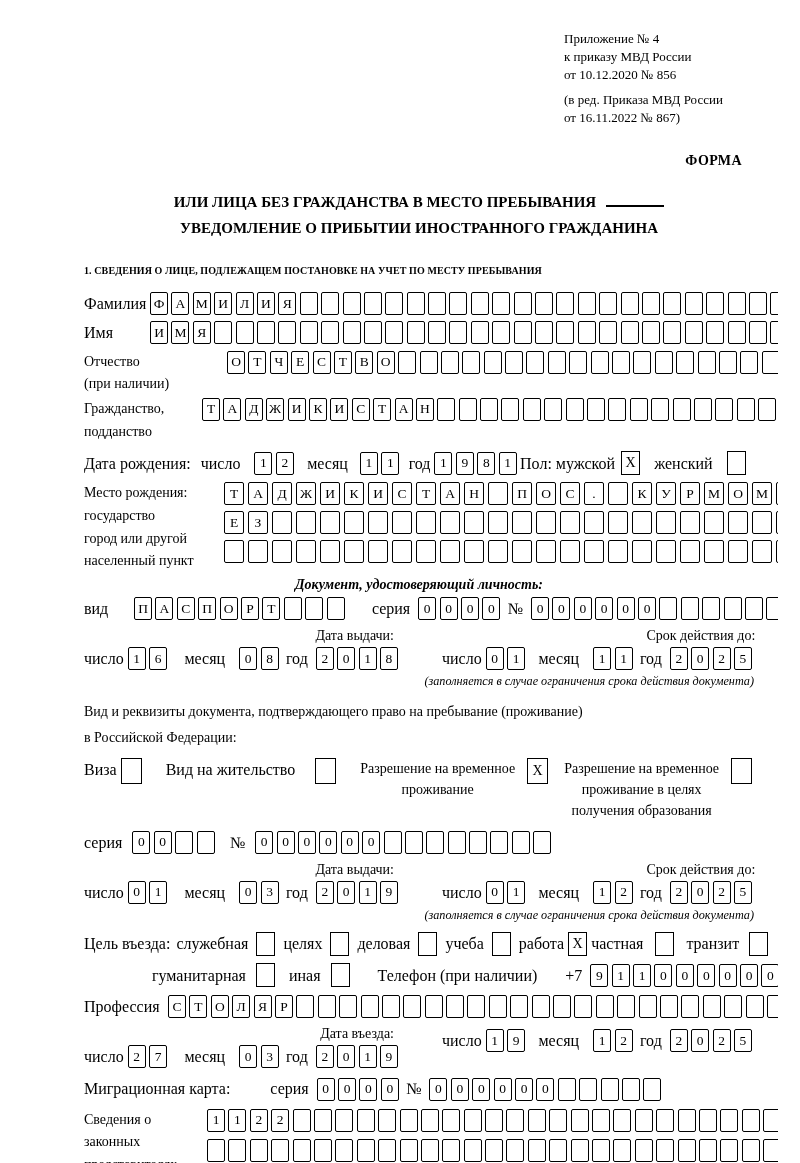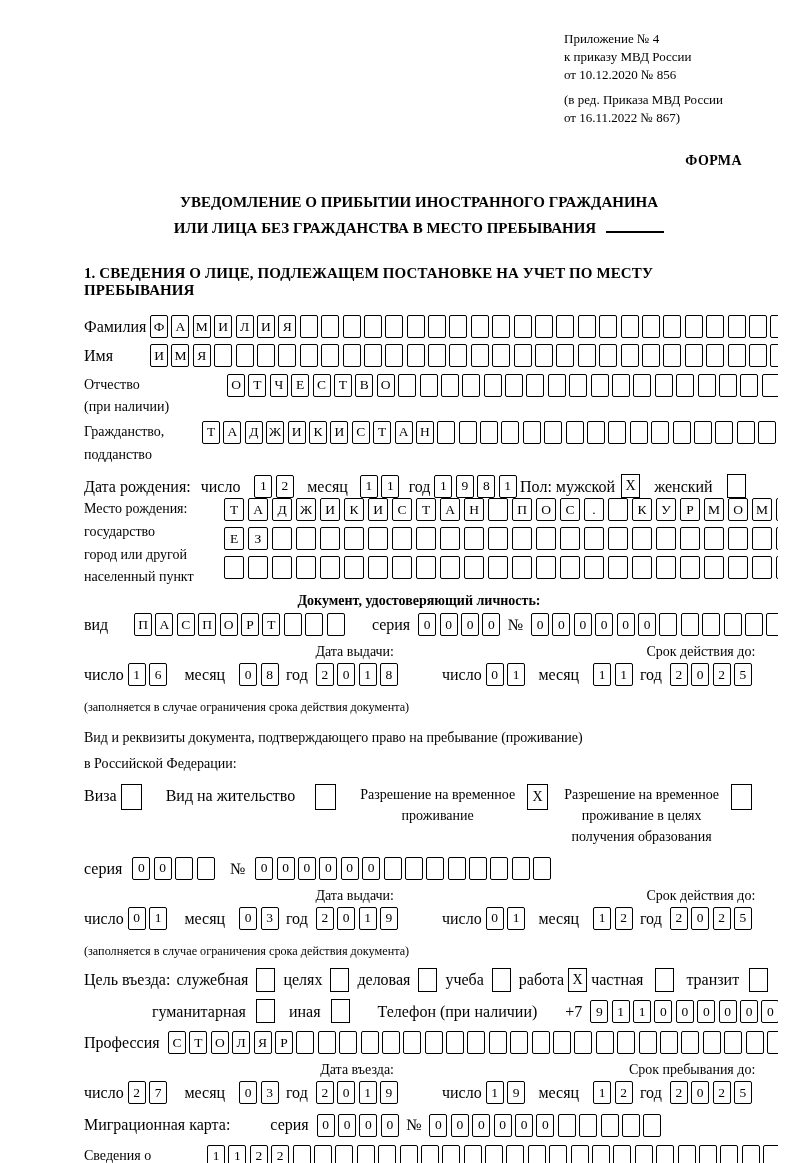--- a/index.html
+++ b/index.html
@@ -14,21 +14,21 @@
     overflow: hidden;
   }
   
   .annex { margin-left: auto; width: 190px; font-size: 13px; }
   .annex div { line-height: 1.38; }
   .annex .ed { margin-top: 7px; }
   .forma { text-align: right; font-weight: bold; font-size: 14px; margin: 26px 12px 0 0; letter-spacing: .4px; }
   
   .title { text-align: center; font-weight: bold; font-size: 15px; margin-top: 20px; line-height: 1.75; }
   .uline { display: inline-block; width: 58px; border-bottom: 2px solid #000; height: 2px; margin-left: 10px; }
-  .sec { font-weight: bold; font-size: 15px; margin-top: 24px; letter-spacing: .1px; }
+  .sec { font-weight: bold; font-size: 10px; margin-top: 24px; letter-spacing: .1px; }
   
   .row { display: flex; align-items: flex-start; margin-top: 6px; }
   .lbl { font-size: 16px; line-height: 1.45; flex: 0 0 auto; }
   .lblcol { flex: 0 0 auto; font-size: 14px; line-height: 1.62; }
   .boxes { display: inline-flex; flex: 0 0 auto; }
   .bx {
     display: inline-flex; width: 18px; height: 23px;
     border: 1.6px solid #000; border-radius: 2px;
     margin-right: 3.4px;
     align-items: center; justify-content: center;
@@ -48,48 +48,48 @@
   .ml24{margin-left:24px}.ml28{margin-left:28px}.ml40{margin-left:40px}
   
   .dates { margin-top: 8px; }
   .dates .cols { display: flex; }
   .dcol-l { flex: 0 0 358px; }
   .dcol-r { flex: 1 1 auto; }
   .dhead { text-align: right; font-size: 14px; }
   .dhead-l { width: 310px; }
   .dline { display: flex; align-items: center; margin-top: 3px; }
   .dline .lbl { margin-right: 4px; }
-  .note { font-size: 12.2px; text-align: left; margin-top: 14px; }
+  .note { font-size: 12.2px; text-align: right; margin-top: 4px; font-style: italic; }
   
   .optwrap { display: flex; align-items: flex-start; margin-top: 8px; }
   .optml { font-size: 14px; line-height: 1.5; text-align: center; }
   .docline { font-size: 14px; line-height: 1.8; margin-top: 10px; }
   
   .reps { display: flex; margin-top: 8px; }
   .replabels { flex: 0 0 123px; font-size: 14px; line-height: 1.62; }
   .repboxes .boxes { margin-bottom: 7.5px; display: flex; }
-  .center-b { text-align: center; font-weight: bold; font-size: 14px; margin-top: 10px; }
+  .center-b { text-align: center; font-weight: bold; font-size: 14px; margin-top: 10px; font-style: italic; }
 </style>
 </head>
 <body>
 
 <div class="page">
 
   <div class="annex">
     <div>Приложение № 4</div>
     <div>к приказу МВД России</div>
     <div>от 10.12.2020 № 856</div>
     <div class="ed">(в ред. Приказа МВД России</div>
     <div>от 16.11.2022 № 867)</div>
   </div>
   <div class="forma">ФОРМА</div>
 
   <div class="title">
+    <div><span>ИЛИ ЛИЦА БЕЗ ГРАЖДАНСТВА В МЕСТО ПРЕБЫВАНИЯ</span><span class="uline"></span></div>
     <div>УВЕДОМЛЕНИЕ О ПРИБЫТИИ ИНОСТРАННОГО ГРАЖДАНИНА</div>
-    <div><span>ИЛИ ЛИЦА БЕЗ ГРАЖДАНСТВА В МЕСТО ПРЕБЫВАНИЯ</span><span class="uline"></span></div>
   </div>
 
   <div class="sec">1. СВЕДЕНИЯ О ЛИЦЕ, ПОДЛЕЖАЩЕМ ПОСТАНОВКЕ НА УЧЕТ ПО МЕСТУ ПРЕБЫВАНИЯ</div>
 
   <div class="row" style="margin-top:16px">
     <span class="lbl" style="width:66px">Фамилия</span>
     <span class="boxes">
         <span class="bx">Ф</span>
         <span class="bx">А</span>
         <span class="bx">М</span>
@@ -249,21 +249,21 @@
         <span class="bx">9</span>
         <span class="bx">8</span>
         <span class="bx">1</span>
       </span>
     <span class="lbl">Пол: мужской</span>
     <span class="cb cbs ml6">X</span>
     <span class="lbl ml14">женский</span>
     <span class="cb cbs ml14"></span>
   </div>
 
-  <div class="row" style="margin-top:0">
+  <div class="row" style="margin-top:7px">
     <span class="lblcol" style="width:140px">
       <div>Место рождения:</div>
       <div>государство</div>
       <div>город или другой</div>
       <div>населенный пункт</div>
     </span>
     <span>
       <span class="boxes wide" style="margin-bottom:6px">
           <span class="bx">Т</span>
           <span class="bx">А</span>
@@ -623,21 +623,20 @@
           <span class="lbl ml4">год</span>
           <span class="boxes ml4">
               <span class="bx">2</span>
               <span class="bx">0</span>
               <span class="bx">1</span>
               <span class="bx">9</span>
             </span>
         </div>
       </div>
       <div class="dcol-r">
-        <div class="dhead">Срок пребывания до:</div>
         <div class="dline">
           <span class="lbl">число</span>
           <span class="boxes">
               <span class="bx">1</span>
               <span class="bx">9</span>
             </span>
           <span class="lbl ml10">месяц</span>
           <span class="boxes ml10">
               <span class="bx">1</span>
               <span class="bx">2</span>

